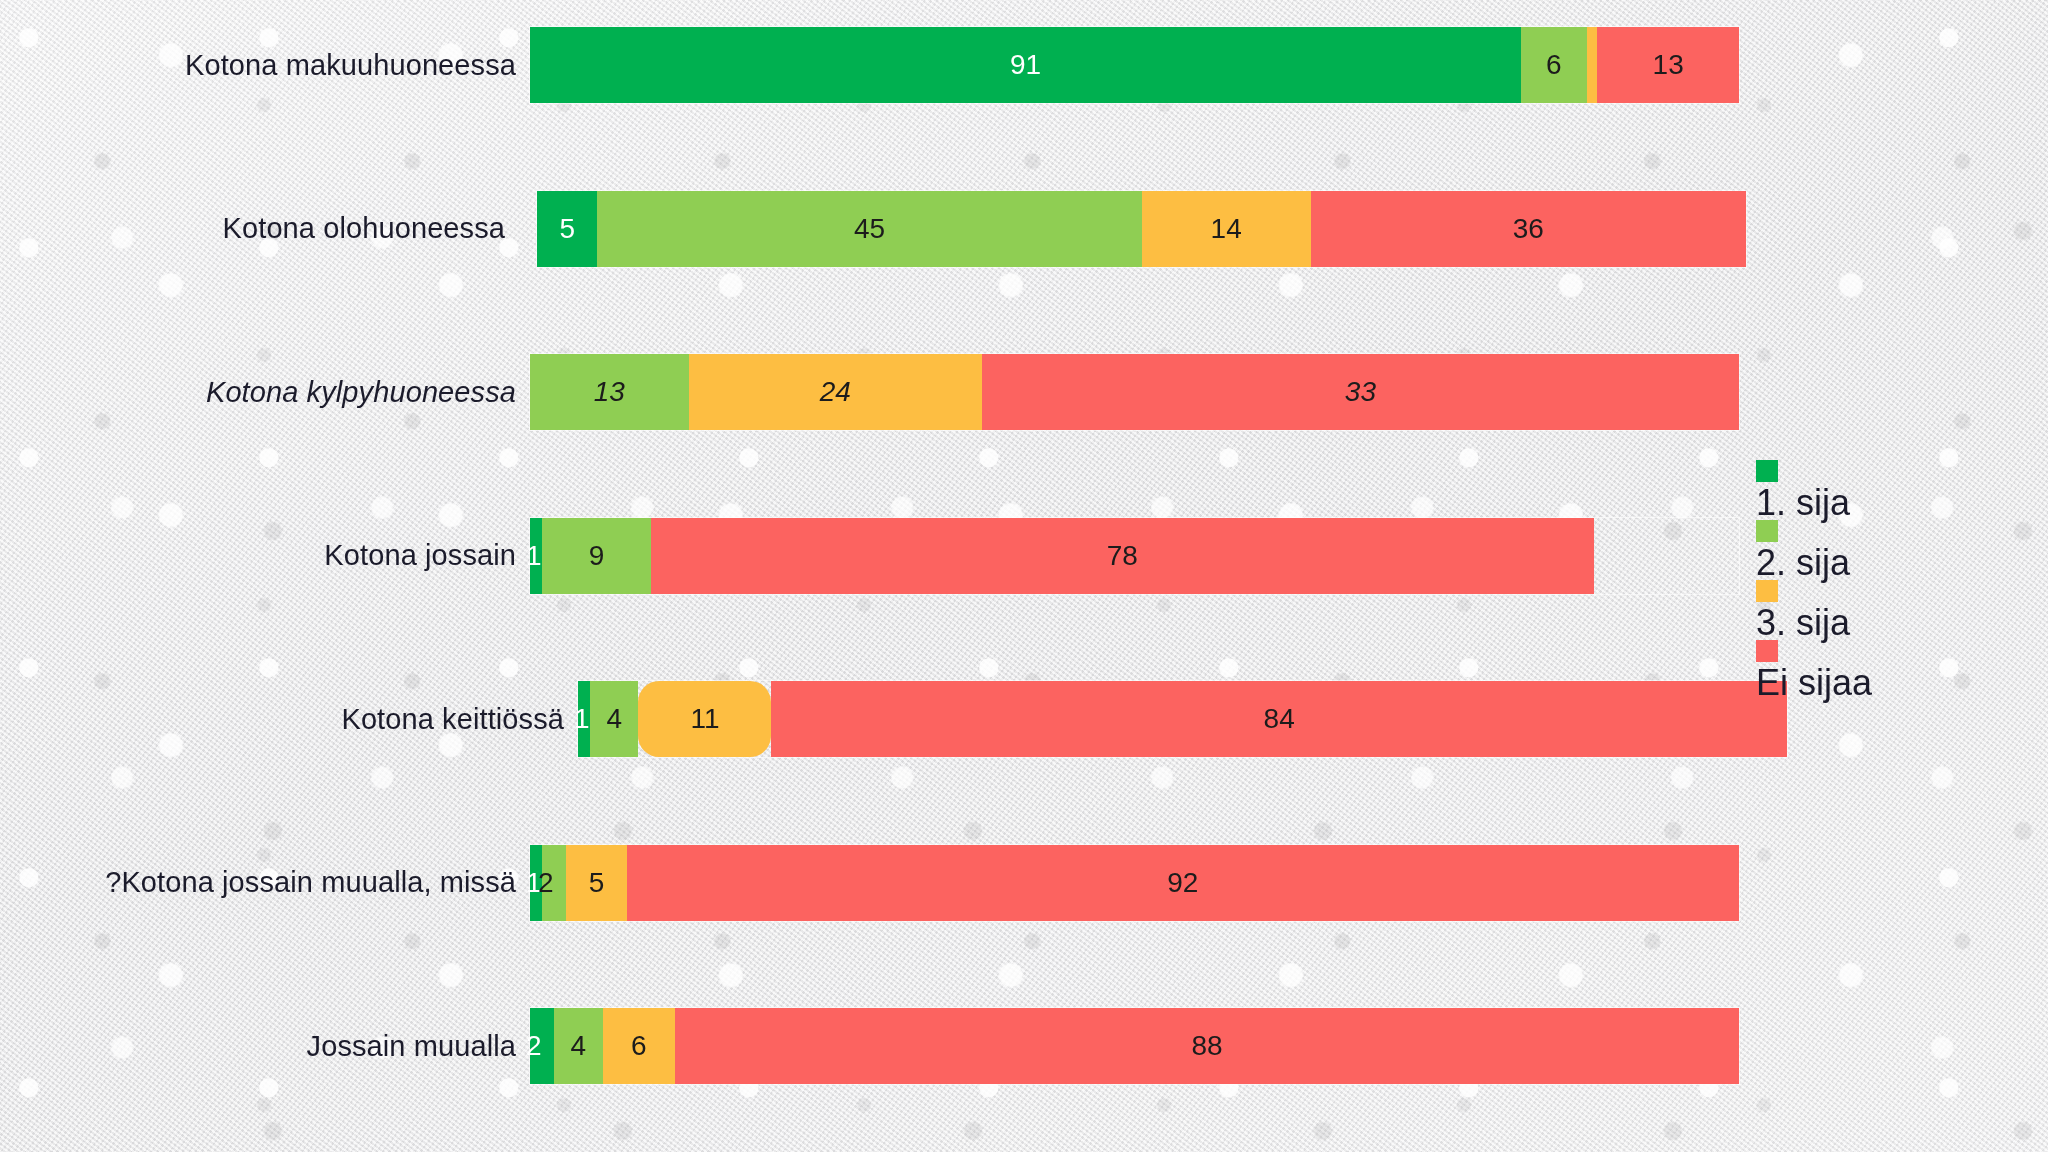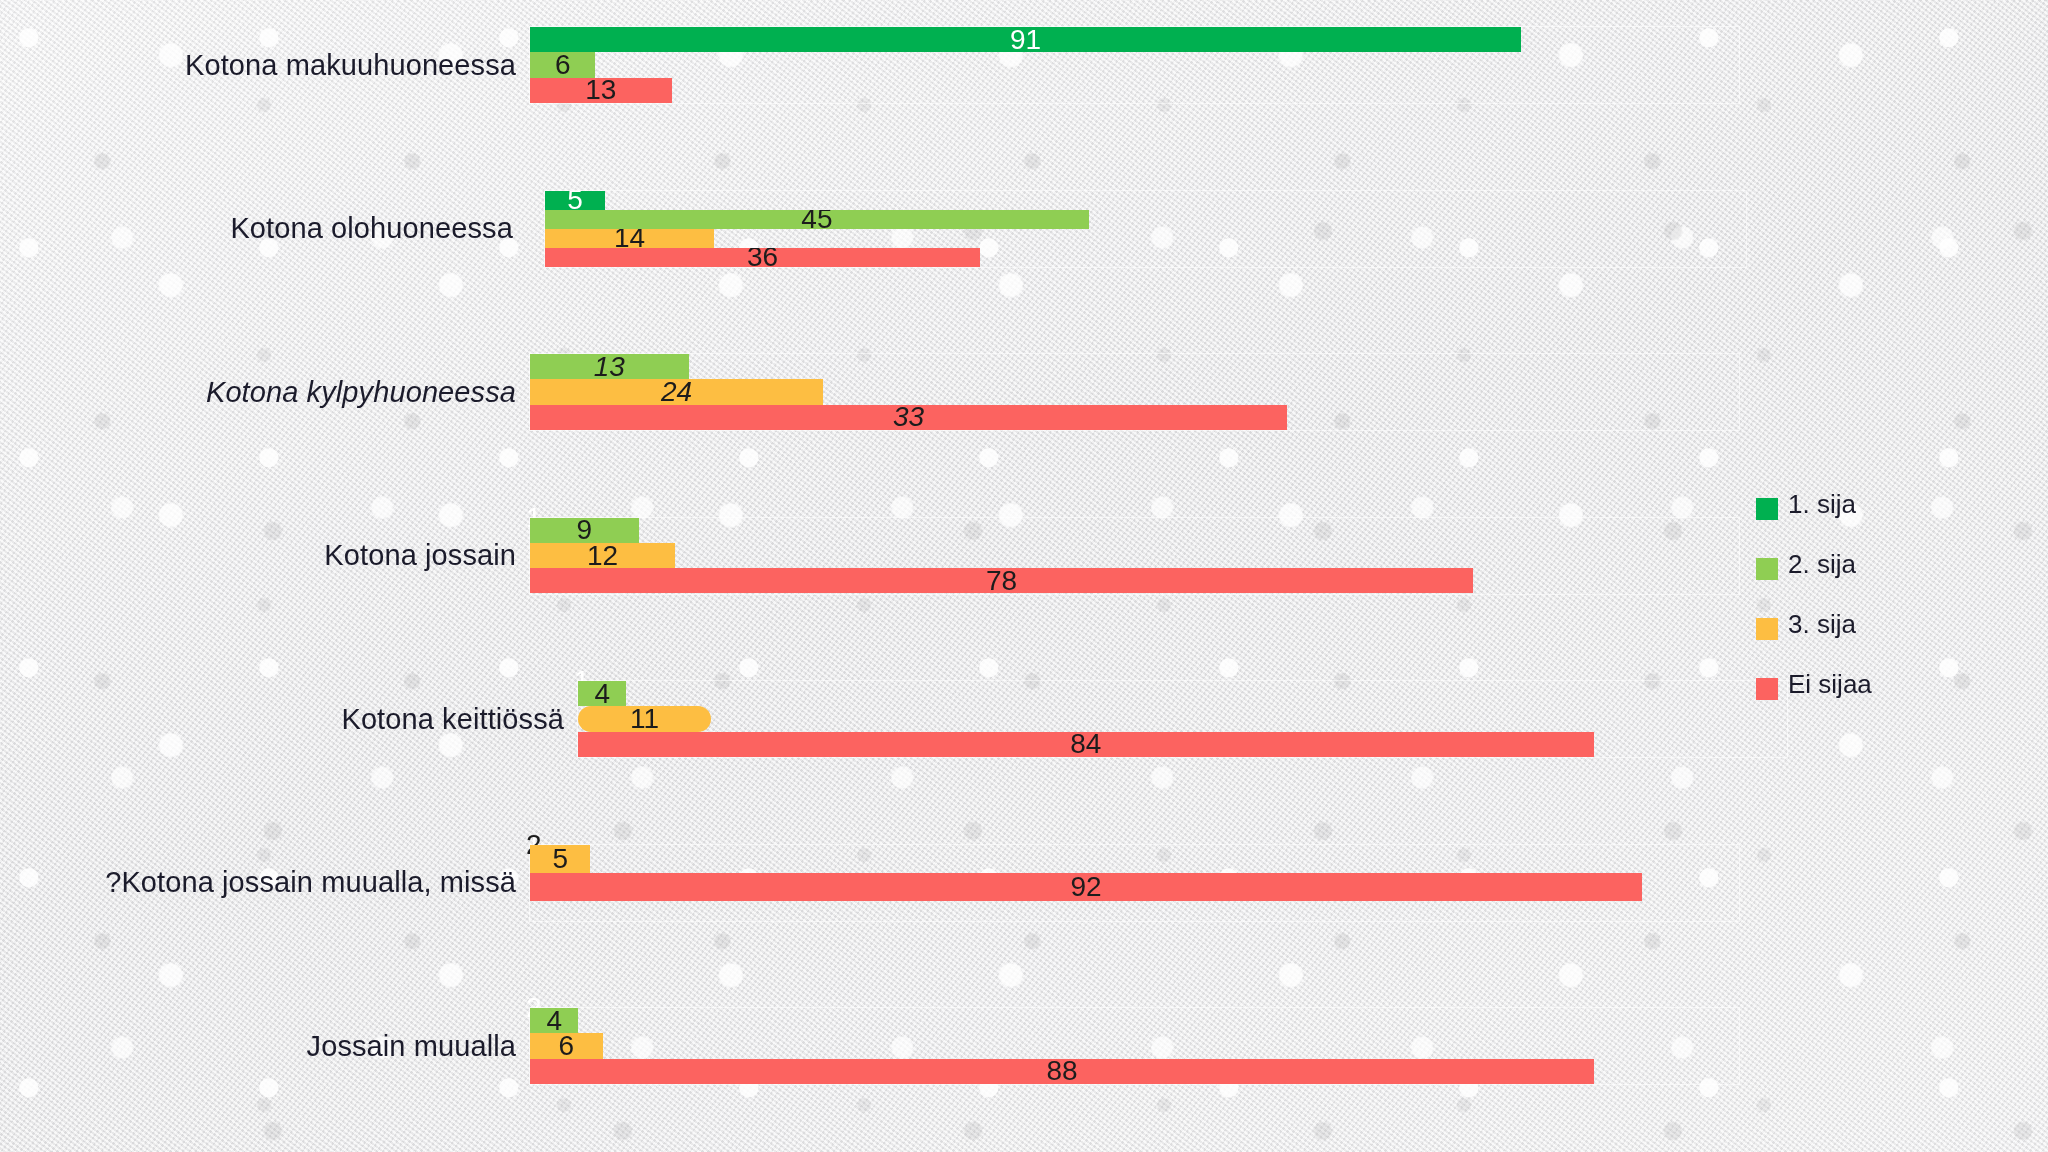--- a/index.html
+++ b/index.html
@@ -65,21 +65,20 @@
     letter-spacing: 0.1px;
   }
   .cat-label.clipped {
     direction: rtl;
   }
 
   .bar {
     display: flex;
     height: 76px;
     box-shadow: 0 0 0 1px rgba(255,255,255,0.55);
-    flex-direction: column;
   }
 
   .seg {
     display: flex;
     align-items: center;
     justify-content: center;
     font-size: 28px;
     color: #1c1c1c;
     overflow: hidden;
     position: relative;
@@ -102,24 +101,25 @@
 
   
   .legend {
     position: absolute;
     left: 1756px;
     top: 460px;
     width: 260px;
   }
   .legend-item {
     display: flex;
-    align-items: flex-end;
+    align-items: flex-start;
     height: 60px;
-    font-size: 26px;
+    font-size: 36px;
     color: #1b1b2b;
+    flex-direction: column;
   }
   .legend-swatch {
     width: 22px;
     height: 22px;
     margin-right: 10px;
     flex: 0 0 auto;
   }
   .legend-label { white-space: nowrap; }
 </style>
 </head>
@@ -176,23 +176,20 @@
       </div>
       <div class="row" style="top: 512.5px; height: 86px;">
         <div class="cat-label">Kotona jossain</div>
         <div class="bar" style="width: 1209px;">
           <div class="seg s1 overflow-left" title="1. sija: 1" style="width: 12.09px; background: rgb(0, 176, 80); overflow: visible;">
             <span class="val">1</span>
           </div>
           <div class="seg s2" title="2. sija: 9" style="width: 108.81px; background: rgb(143, 206, 83);">
             <span class="val">9</span>
           </div>
-          <div class="seg s3" title="3. sija: 12" style="width: 145.08px; background: rgb(253, 190, 66);">
-            <span class="val">12</span>
-          </div>
           <div class="seg s4" title="Ei sijaa: 78" style="width: 943.02px; background: rgb(252, 99, 96);">
             <span class="val">78</span>
           </div>
         </div>
       </div>
       <div class="row" style="top: 676px; height: 86px; padding-left: 48px;">
         <div class="cat-label">Kotona keittiössä</div>
         <div class="bar" style="width: 1209px;">
           <div class="seg s1 overflow-left" title="1. sija: 1" style="width: 12.09px; background: rgb(0, 176, 80); overflow: visible;">
             <span class="val">1</span>

